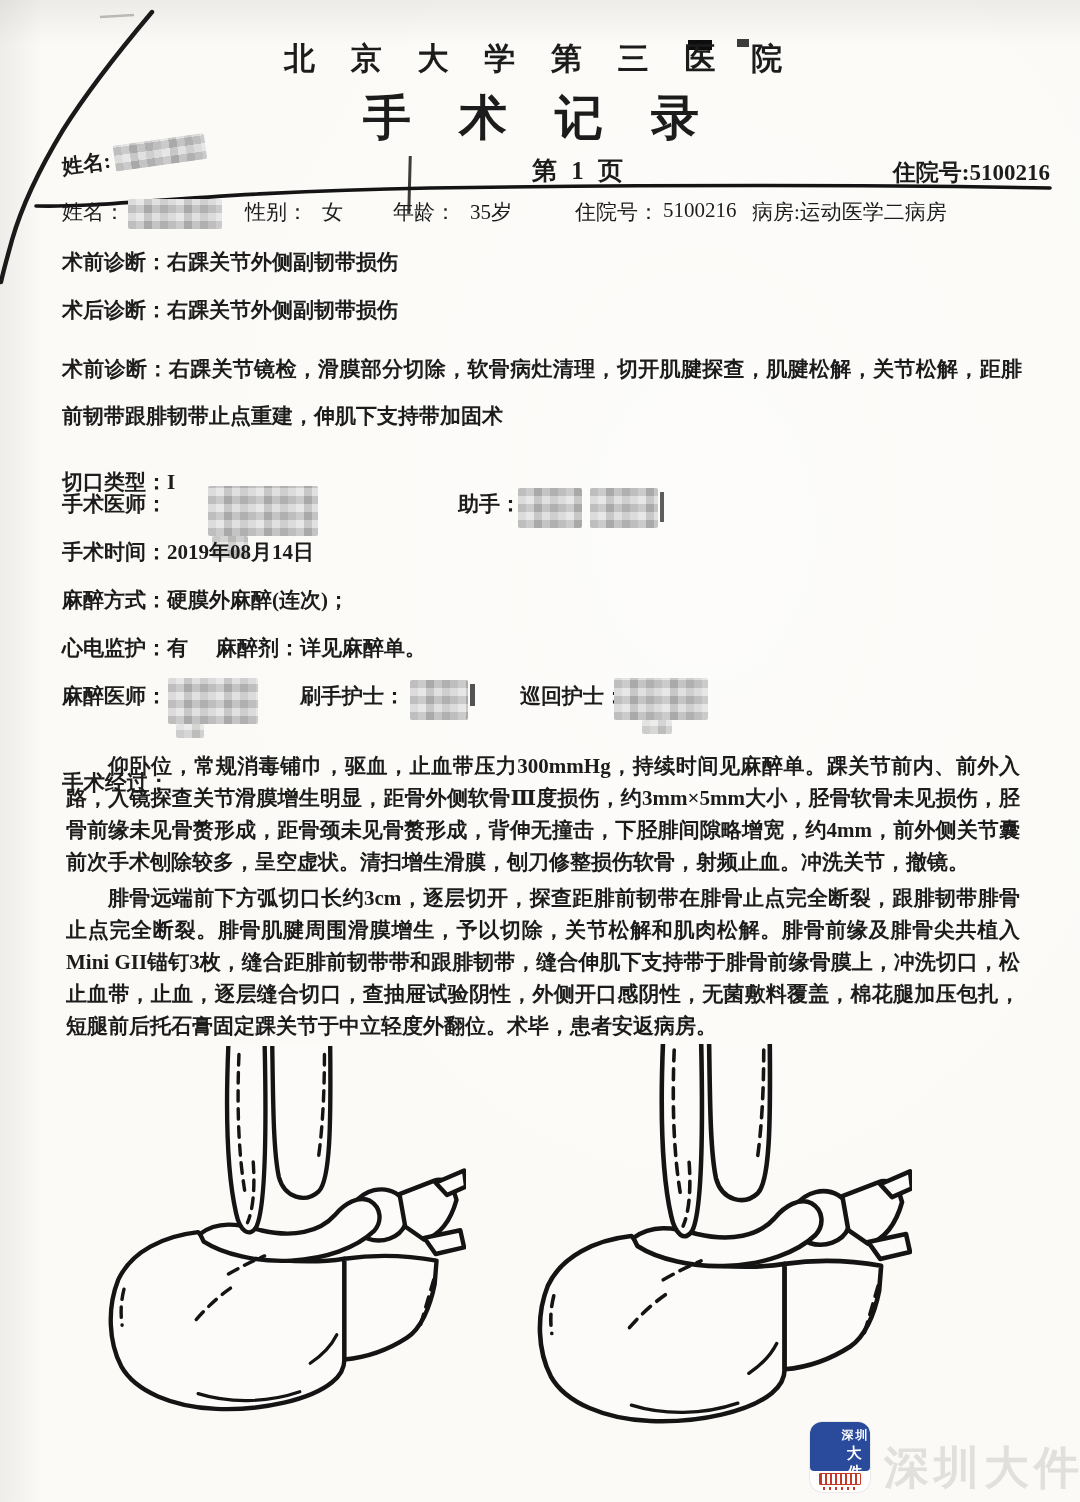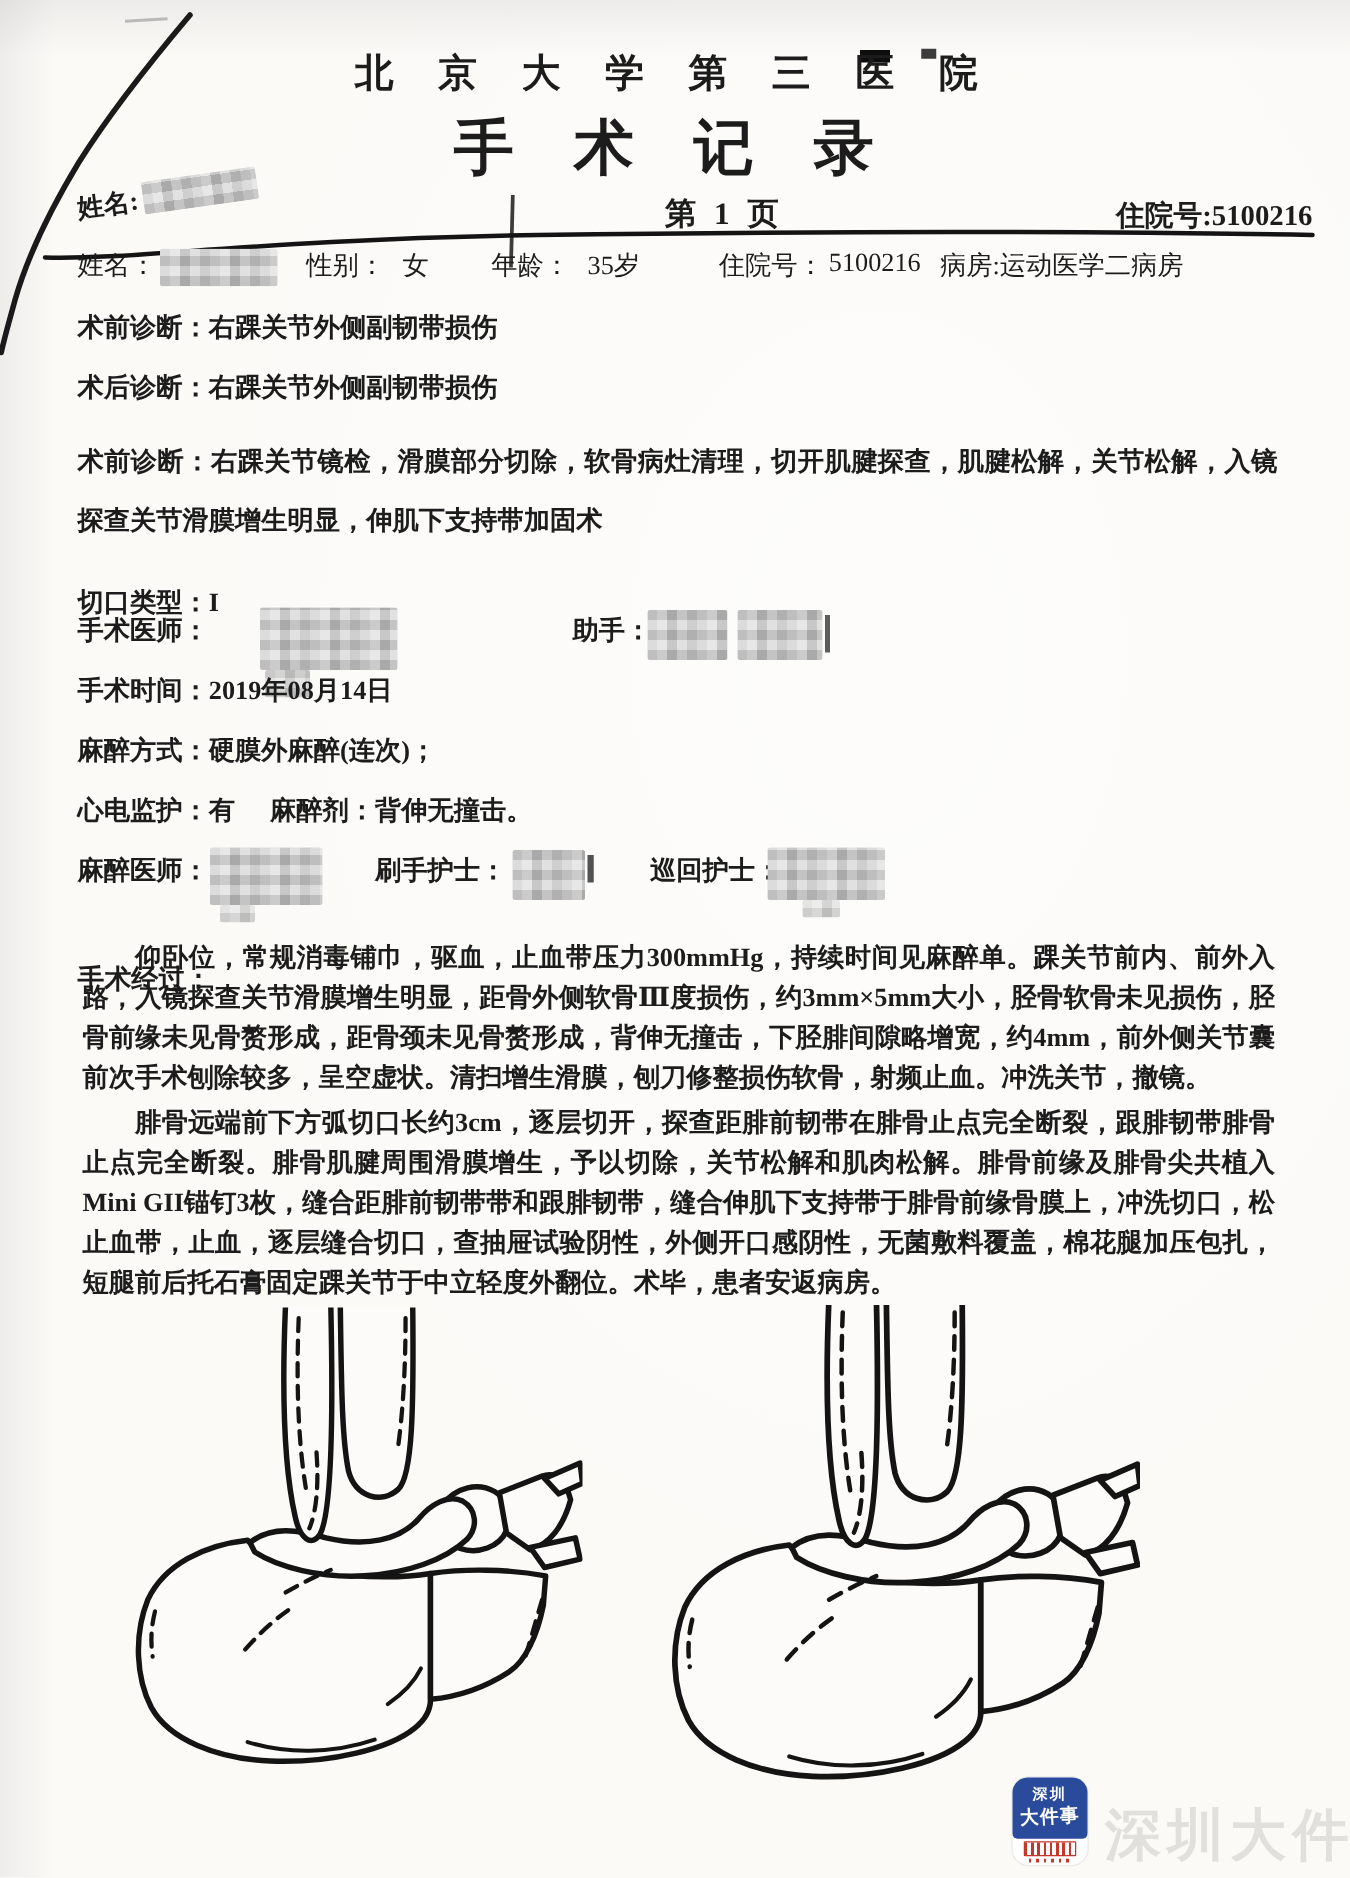--- a/index.html
+++ b/index.html
@@ -33,21 +33,21 @@
   .adm-top{top:157px;right:30px;font-size:23px;font-weight:700;}
   .tilted-name{top:148px;left:64px;font-size:21px;font-weight:700;transform:rotate(-8deg);transform-origin:left bottom;}
   .tilted-name .mosaic{position:relative;top:5px;left:4px;width:92px;height:26px;}
   .op-name-block{top:346px;left:62px;width:960px;font-size:21px;line-height:47px;font-weight:700;text-align:justify;white-space:normal;}
   .paras{top:746px;left:62px;width:962px;}
   .paras p{margin:4px;font-size:21px;line-height:32px;font-weight:600;text-indent:42px;text-align:justify;}
   .proc-label{top:722px;left:62px;font-size:21.5px;font-weight:700;margin-top:46px;}
   .tick{position:absolute;background:#1a1a1a;}
   .wm-icon{top:1422px;left:810px;width:60px;height:70px;border-radius:13px;background:#fff;
            box-shadow:0 0 0 1px rgba(200,200,200,.35);}
-  .wm-blue{height:49px;background:#2a4b9b;border-radius:12px 12px 4px 4px;color:#fff;text-align:center;overflow:hidden;}
+  .wm-blue{height:49px;background:#2a4b9b;border-radius:12px 12px 4px 4px;color:#fff;text-align:center;overflow:hidden;padding-left:31px;}
   .wm-line1{font-size:12px;letter-spacing:2px;margin-top:5px;font-weight:700;}
   .wm-line2{font-size:15px;font-weight:700;transform:rotate(-3deg);margin-top:0px;letter-spacing:1px;}
   .wm-strip{height:21px;display:flex;flex-direction:column;align-items:center;justify-content:center;}
   .wm-red{width:40px;height:10px;border:1px solid #c4382a;border-radius:1px;
           background:repeating-linear-gradient(90deg,#c4382a 0 2px,rgba(0,0,0,0) 2px 5px);}
   .wm-dots{width:34px;height:3px;margin-top:2px;
           background:repeating-linear-gradient(90deg,#c4382a 0 2px,rgba(0,0,0,0) 2px 6px);}
   .wm-text{top:1438px;left:884px;font-size:45px;font-weight:700;color:#e2e0dd;letter-spacing:5px;white-space:nowrap;}
   svg.drawing{position:absolute;}
   .mark{position:absolute;background:#0d0d0d;}
@@ -90,21 +90,21 @@
 
 <div class="row" style="top:248px;left:62px">
   <span class="lbl">术前诊断：</span><span class="val">右踝关节外侧副韧带损伤</span>
 </div>
 
 <div class="row" style="top:296px;left:62px">
   <span class="lbl">术后诊断：</span><span class="val">右踝关节外侧副韧带损伤</span>
 </div>
 
 <div class="abs op-name-block">
-  <span class="lbl">术前诊断：</span><span class="val">右踝关节镜检，滑膜部分切除，软骨病灶清理，切开肌腱探查，肌腱松解，关节松解，入镜探查关节滑膜增生明显，伸肌下支持带加固术</span>
+  <span class="lbl">术前诊断：</span><span class="val">右踝关节镜检，滑膜部分切除，软骨病灶清理，切开肌腱探查，肌腱松解，关节松解，距腓前韧带跟腓韧带止点重建，伸肌下支持带加固术</span>
 </div>
 
 <div class="row" style="top:468px;left:62px">
   <span class="lbl">切口类型：</span><span class="val">I</span>
 </div>
 
 <div class="row" style="top:490px;left:62px">
   <span class="lbl">手术医师：</span>
 </div>
 <span class="mosaic" style="left:208px;top:486px;width:110px;height:50px;"></span>
@@ -118,21 +118,21 @@
 
 <div class="row" style="top:538px;left:62px">
   <span class="lbl">手术时间：</span><span class="val">2019年08月14日</span>
 </div>
 
 <div class="row" style="top:586px;left:62px">
   <span class="lbl">麻醉方式：</span><span class="val">硬膜外麻醉(连次)；</span>
 </div>
 
 <div class="row" style="top:634px;left:62px">
-  <span class="lbl">心电监护：</span><span class="val">有</span><span style="display:inline-block;width:28px;"></span><span class="lbl">麻醉剂：</span><span class="val">背伸无撞击。</span>
+  <span class="lbl">心电监护：</span><span class="val">有</span><span style="display:inline-block;width:28px;"></span><span class="lbl">麻醉剂：</span><span class="val">详见麻醉单。</span>
 </div>
 
 <div class="row" style="top:682px;left:62px">
   <span class="lbl">麻醉医师：</span>
 </div>
 <span class="mosaic" style="left:168px;top:678px;width:90px;height:46px;"></span>
 <span class="mosaic" style="left:176px;top:724px;width:28px;height:14px;opacity:.75;"></span>
 <div class="row" style="top:682px;left:300px">
   <span class="lbl">刷手护士：</span>
 </div>

